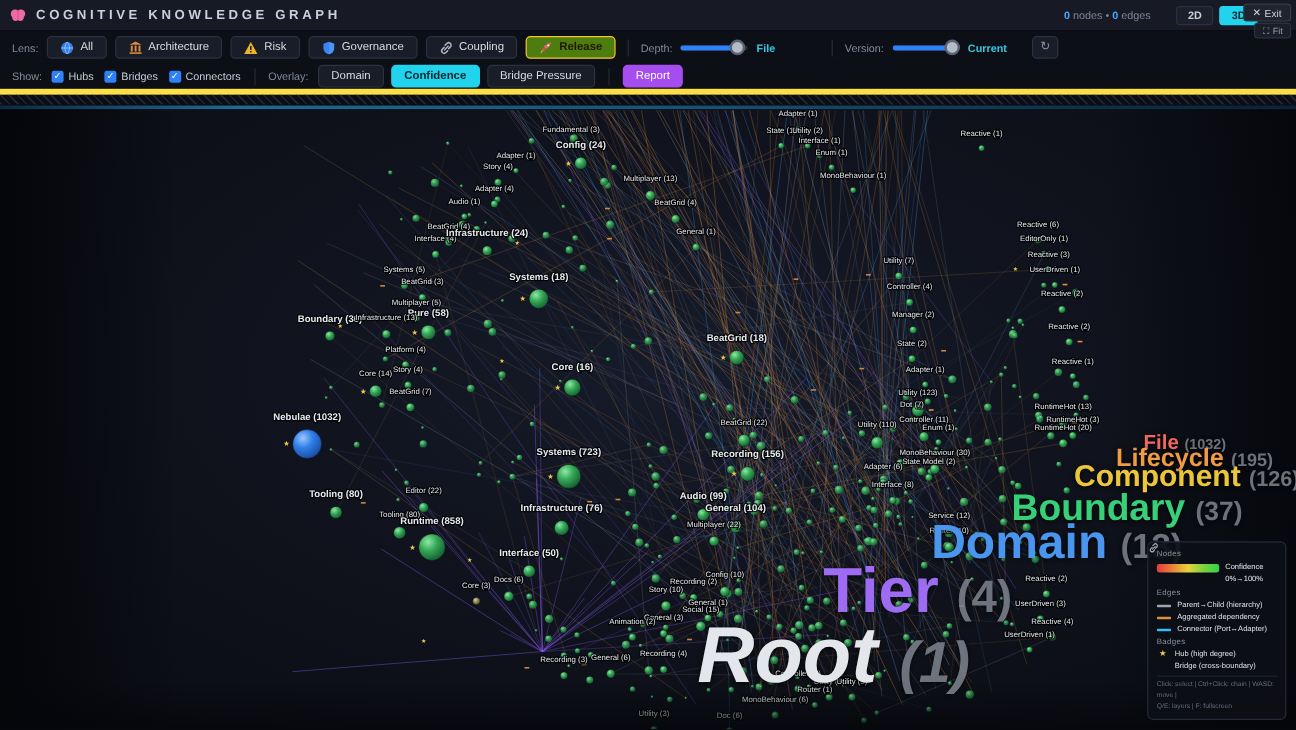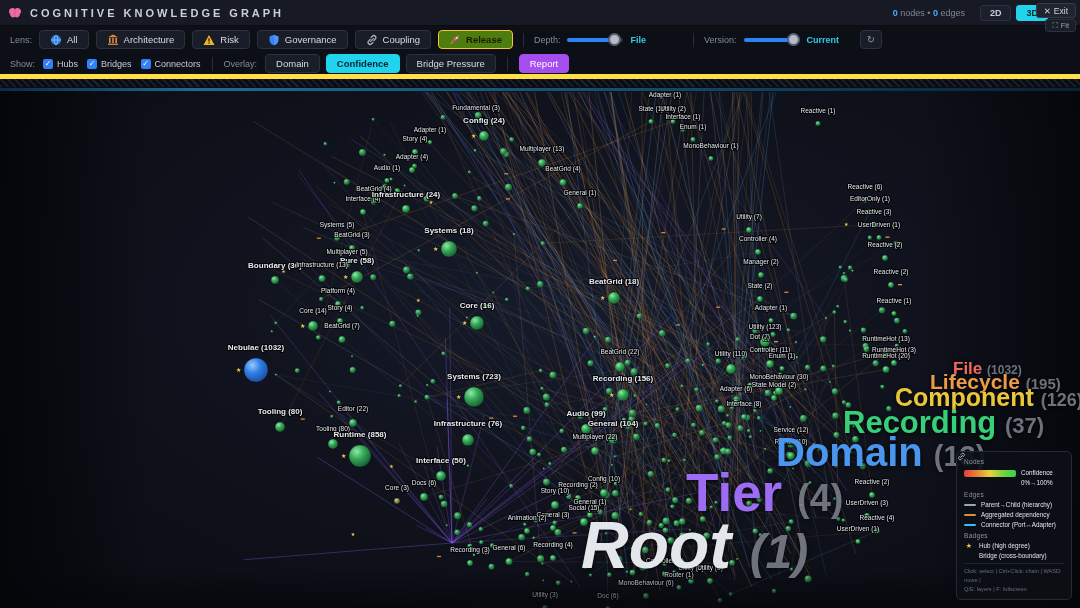--- a/index.html
+++ b/index.html
@@ -6,21 +6,21 @@
   *{box-sizing:border-box;}
   body{font-family:"Liberation Sans","DejaVu Sans",sans-serif;-webkit-font-smoothing:antialiased;}
   #app{position:relative;width:1080px;height:608px;overflow:hidden;background:#0b0d14;}
 
   
   .header{position:absolute;left:0;top:0;width:1080px;height:26px;background:#171a25;
           display:flex;align-items:center;padding:0 8px;border-bottom:1px solid #0a0c11;}
   .brand{display:flex;align-items:center;gap:8px;}
   .title{font-size:11px;font-weight:bold;letter-spacing:3px;color:#c9d0db;}
   .hspacer{flex:1;}
-  .stats{font-size:9px;color:#7e8694;margin-right:10px;}
+  .stats{font-size:9px;color:#7e8694;margin-right:16px;}
   .stats b{color:#4aa8ff;font-weight:bold;}
   .viewbtn{height:16px;padding:0 9px;border-radius:3px;background:#1c202c;border:1px solid #2a3040;
            color:#c7cdd8;font-size:9px;font-weight:bold;display:inline-flex;align-items:center;margin-left:5px;cursor:pointer;}
   .viewbtn.active{background:#22d3ee;border-color:#22d3ee;color:#07252c;}
   .cornerstack{position:absolute;right:4px;top:3px;display:flex;flex-direction:column;align-items:flex-end;z-index:60;}
   .exitbtn{height:15px;padding:0 7px;border-radius:3px;background:#20242f;border:1px solid #343b4b;
            color:#cfd5df;font-size:8.5px;display:inline-flex;align-items:center;gap:3px;cursor:pointer;}
   .fitbtn{height:13px;padding:0 6px;margin-top:1px;border-radius:3px;background:#1a1e28;border:1px solid #2a3040;
           color:#9aa2b0;font-size:7.5px;display:inline-flex;align-items:center;gap:3px;cursor:pointer;}
 
@@ -1075,21 +1075,21 @@
           <text x="679" y="577" text-anchor="middle" font-size="6.5" font-weight="normal" fill="#e6eaf0" stroke="rgba(0,0,0,.75)" stroke-width="2" paint-order="stroke">Router (1)</text>
           <text x="691" y="570" text-anchor="middle" font-size="6.5" font-weight="normal" fill="#e6eaf0" stroke="rgba(0,0,0,.75)" stroke-width="2" paint-order="stroke">Utility (5)</text>
           <text x="710" y="570" text-anchor="middle" font-size="6.5" font-weight="normal" fill="#e6eaf0" stroke="rgba(0,0,0,.75)" stroke-width="2" paint-order="stroke">Utility (5)</text>
         </g>
     </svg>
     <div class="vignette"></div>
     <div class="tierlayer" id="tier-labels">
         <div class="tier" style="left: 953px; top: 269px; font-size: 17px; color: rgb(242, 104, 95);"><span>File</span> <span class="tcount" style="font-size:12px">(1032)</span></div>
         <div class="tier" style="left: 930px; top: 280px; font-size: 21px; color: rgb(239, 155, 70);"><span>Lifecycle</span> <span class="tcount" style="font-size:15px">(195)</span></div>
         <div class="tier" style="left: 895px; top: 294px; font-size: 25px; color: rgb(236, 198, 58);"><span>Component</span> <span class="tcount" style="font-size:18px">(126)</span></div>
-        <div class="tier" style="left: 843px; top: 316px; font-size: 31px; color: rgb(55, 208, 120);"><span>Recording</span> <span class="tcount" style="font-size:22px">(37)</span></div>
+        <div class="tier" style="left: 843px; top: 316px; font-size: 31px; color: rgb(55, 208, 120);"><span>Boundary</span> <span class="tcount" style="font-size:22px">(37)</span></div>
         <div class="tier" style="left: 776px; top: 341px; font-size: 40px; color: rgb(74, 149, 238);"><span>Domain</span> <span class="tcount" style="font-size:29px">(13)</span></div>
         <div class="tier" style="left: 686px; top: 375px; font-size: 53px; color: rgb(157, 108, 242);"><span>Tier</span> <span class="tcount" style="font-size:38px">(4)</span></div>
         <div class="tier" style="left: 581px; top: 421px; font-size: 66px; color: rgb(227, 230, 234); font-style: italic;"><span>Root</span> <span class="tcount" style="font-size:48px">(1)</span></div>
       </div>
 
     <div class="legend">
       <div class="lg-h">Nodes</div>
       <div class="lg-grad-row">
         <span class="lg-grad" id="lg-grad" style="background: linear-gradient(90deg, rgb(226, 59, 59), rgb(232, 131, 59), rgb(232, 210, 59), rgb(122, 210, 59), rgb(47, 210, 79));"></span>
         <span class="lg-gtxt">

